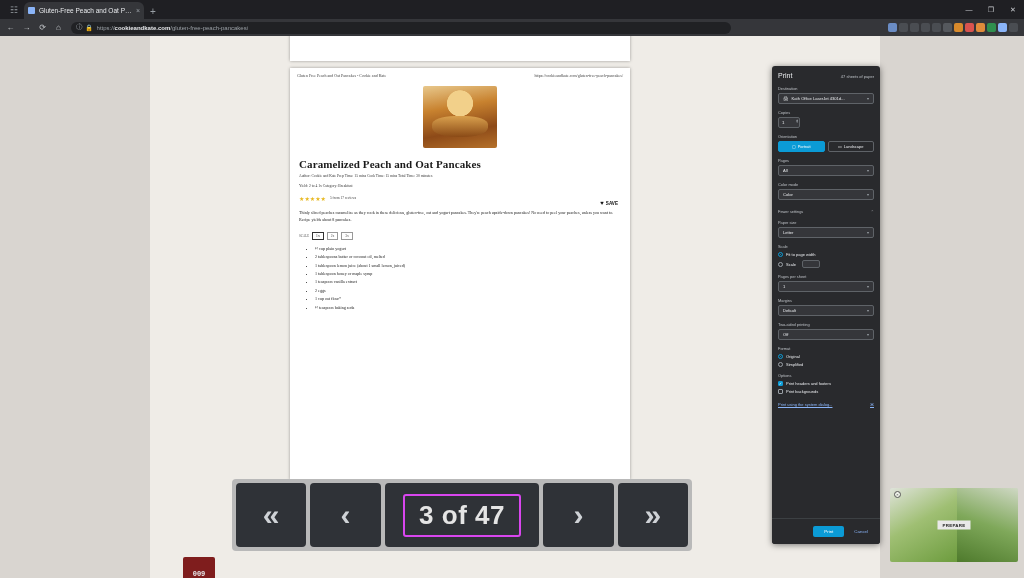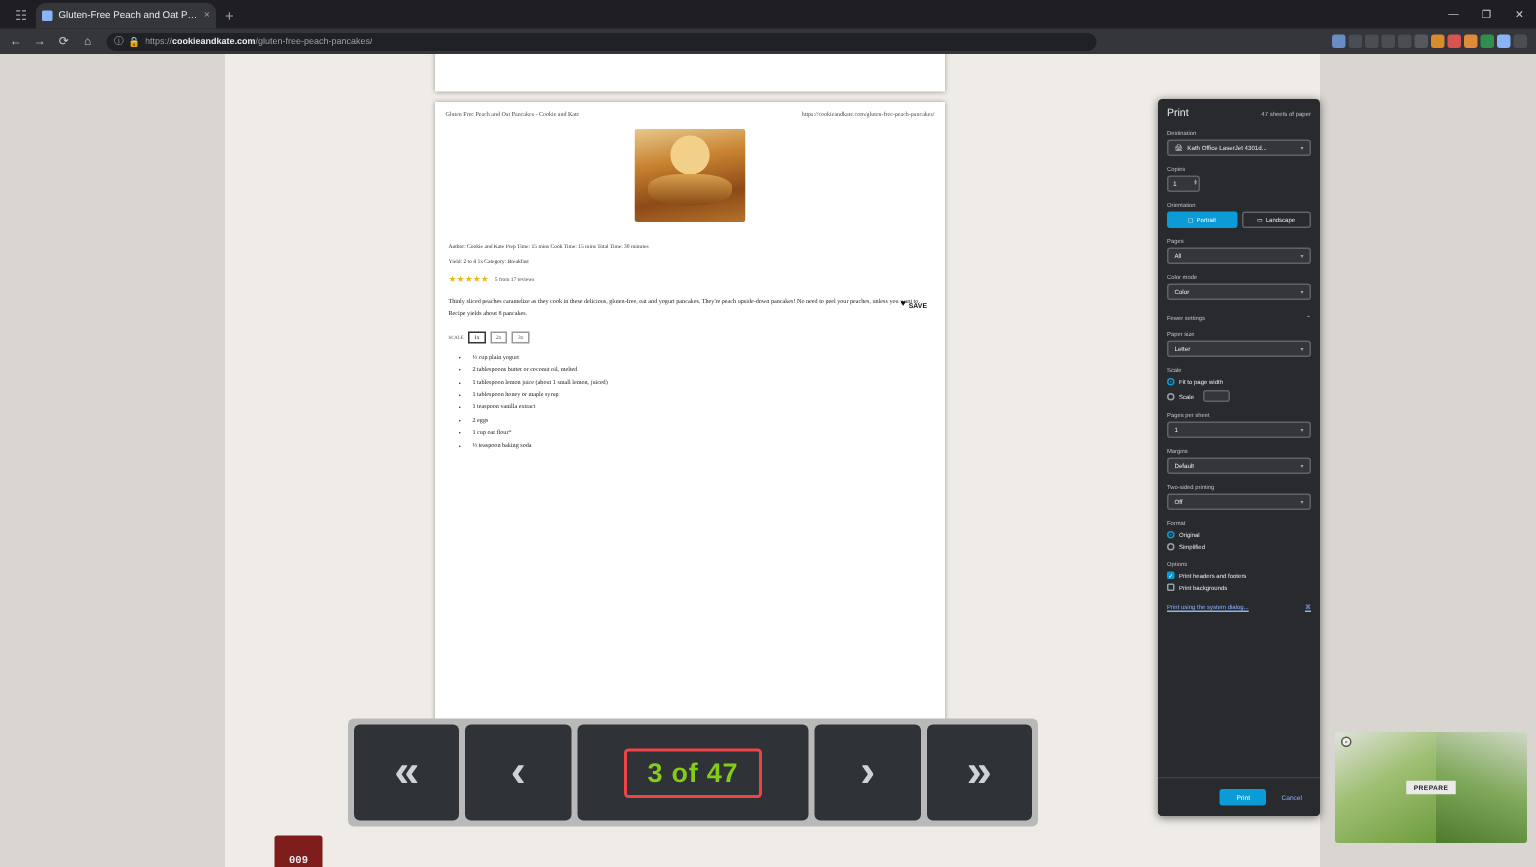--- a/index.html
+++ b/index.html
@@ -173,22 +173,22 @@
   .nav-btn {
     flex: 1 1 0; height: 64px; background: #2f3237; border-radius: 4px;
     display: flex; align-items: center; justify-content: center;
     color: #cfd2d6; font-size: 30px; font-weight: 700;
   }
   .nav-center {
     flex: 2.2 1 0; height: 64px; background: #2f3237; border-radius: 4px;
     display: flex; align-items: center; justify-content: center;
   }
   .nav-pill {
-    border: 2px solid #ef4444; border-radius: 3px; padding: 4px 14px;
-    color: #84cc16; font-size: 18px; font-weight: 700; letter-spacing: .5px;
+    border: 2px solid #d946ef; border-radius: 3px; padding: 4px 14px;
+    color: #e5e5e5; font-size: 26px; font-weight: 700; letter-spacing: .5px;
   }
 
   
   .video-player {
     position: absolute; right: 6px; top: 452px; width: 128px; height: 74px;
     background: #cdd3c8; overflow: hidden; border-radius: 2px;
   }
   .vid-left { position:absolute; left:0; top:0; width:52%; height:100%;
     background: linear-gradient(150deg,#dfe3da 0%,#9fbf73 45%,#6d9c3e 100%); }
   .vid-right { position:absolute; right:0; top:0; width:48%; height:100%;
@@ -270,20 +270,21 @@
 
     <div class="sheet sheet-2">
       <div class="sheet-header">
         <span>Gluten Free Peach and Oat Pancakes - Cookie and Kate</span>
         <span>https://cookieandkate.com/gluten-free-peach-pancakes/</span>
       </div>
 
       <div class="hero-img"></div>
 
       <div class="recipe">
+        <div class="recipe-title">Caramelized Peach and Oat Pancakes</div>
         <div class="recipe-meta">Author: Cookie and Kate    Prep Time: 15 mins    Cook Time: 15 mins    Total Time: 30 minutes</div>
         <div class="recipe-meta">Yield: 2 to 4 1x    Category: Breakfast</div>
 
         <div class="stars">
           <span>★★★★★</span>
           <span class="rtext">5 from 17 reviews</span>
         </div>
 
         <div class="recipe-desc">Thinly sliced peaches caramelize as they cook in these delicious, gluten-free, oat and yogurt pancakes. They're peach upside-down pancakes! No need to peel your peaches, unless you want to. Recipe yields about 8 pancakes.</div>
 

